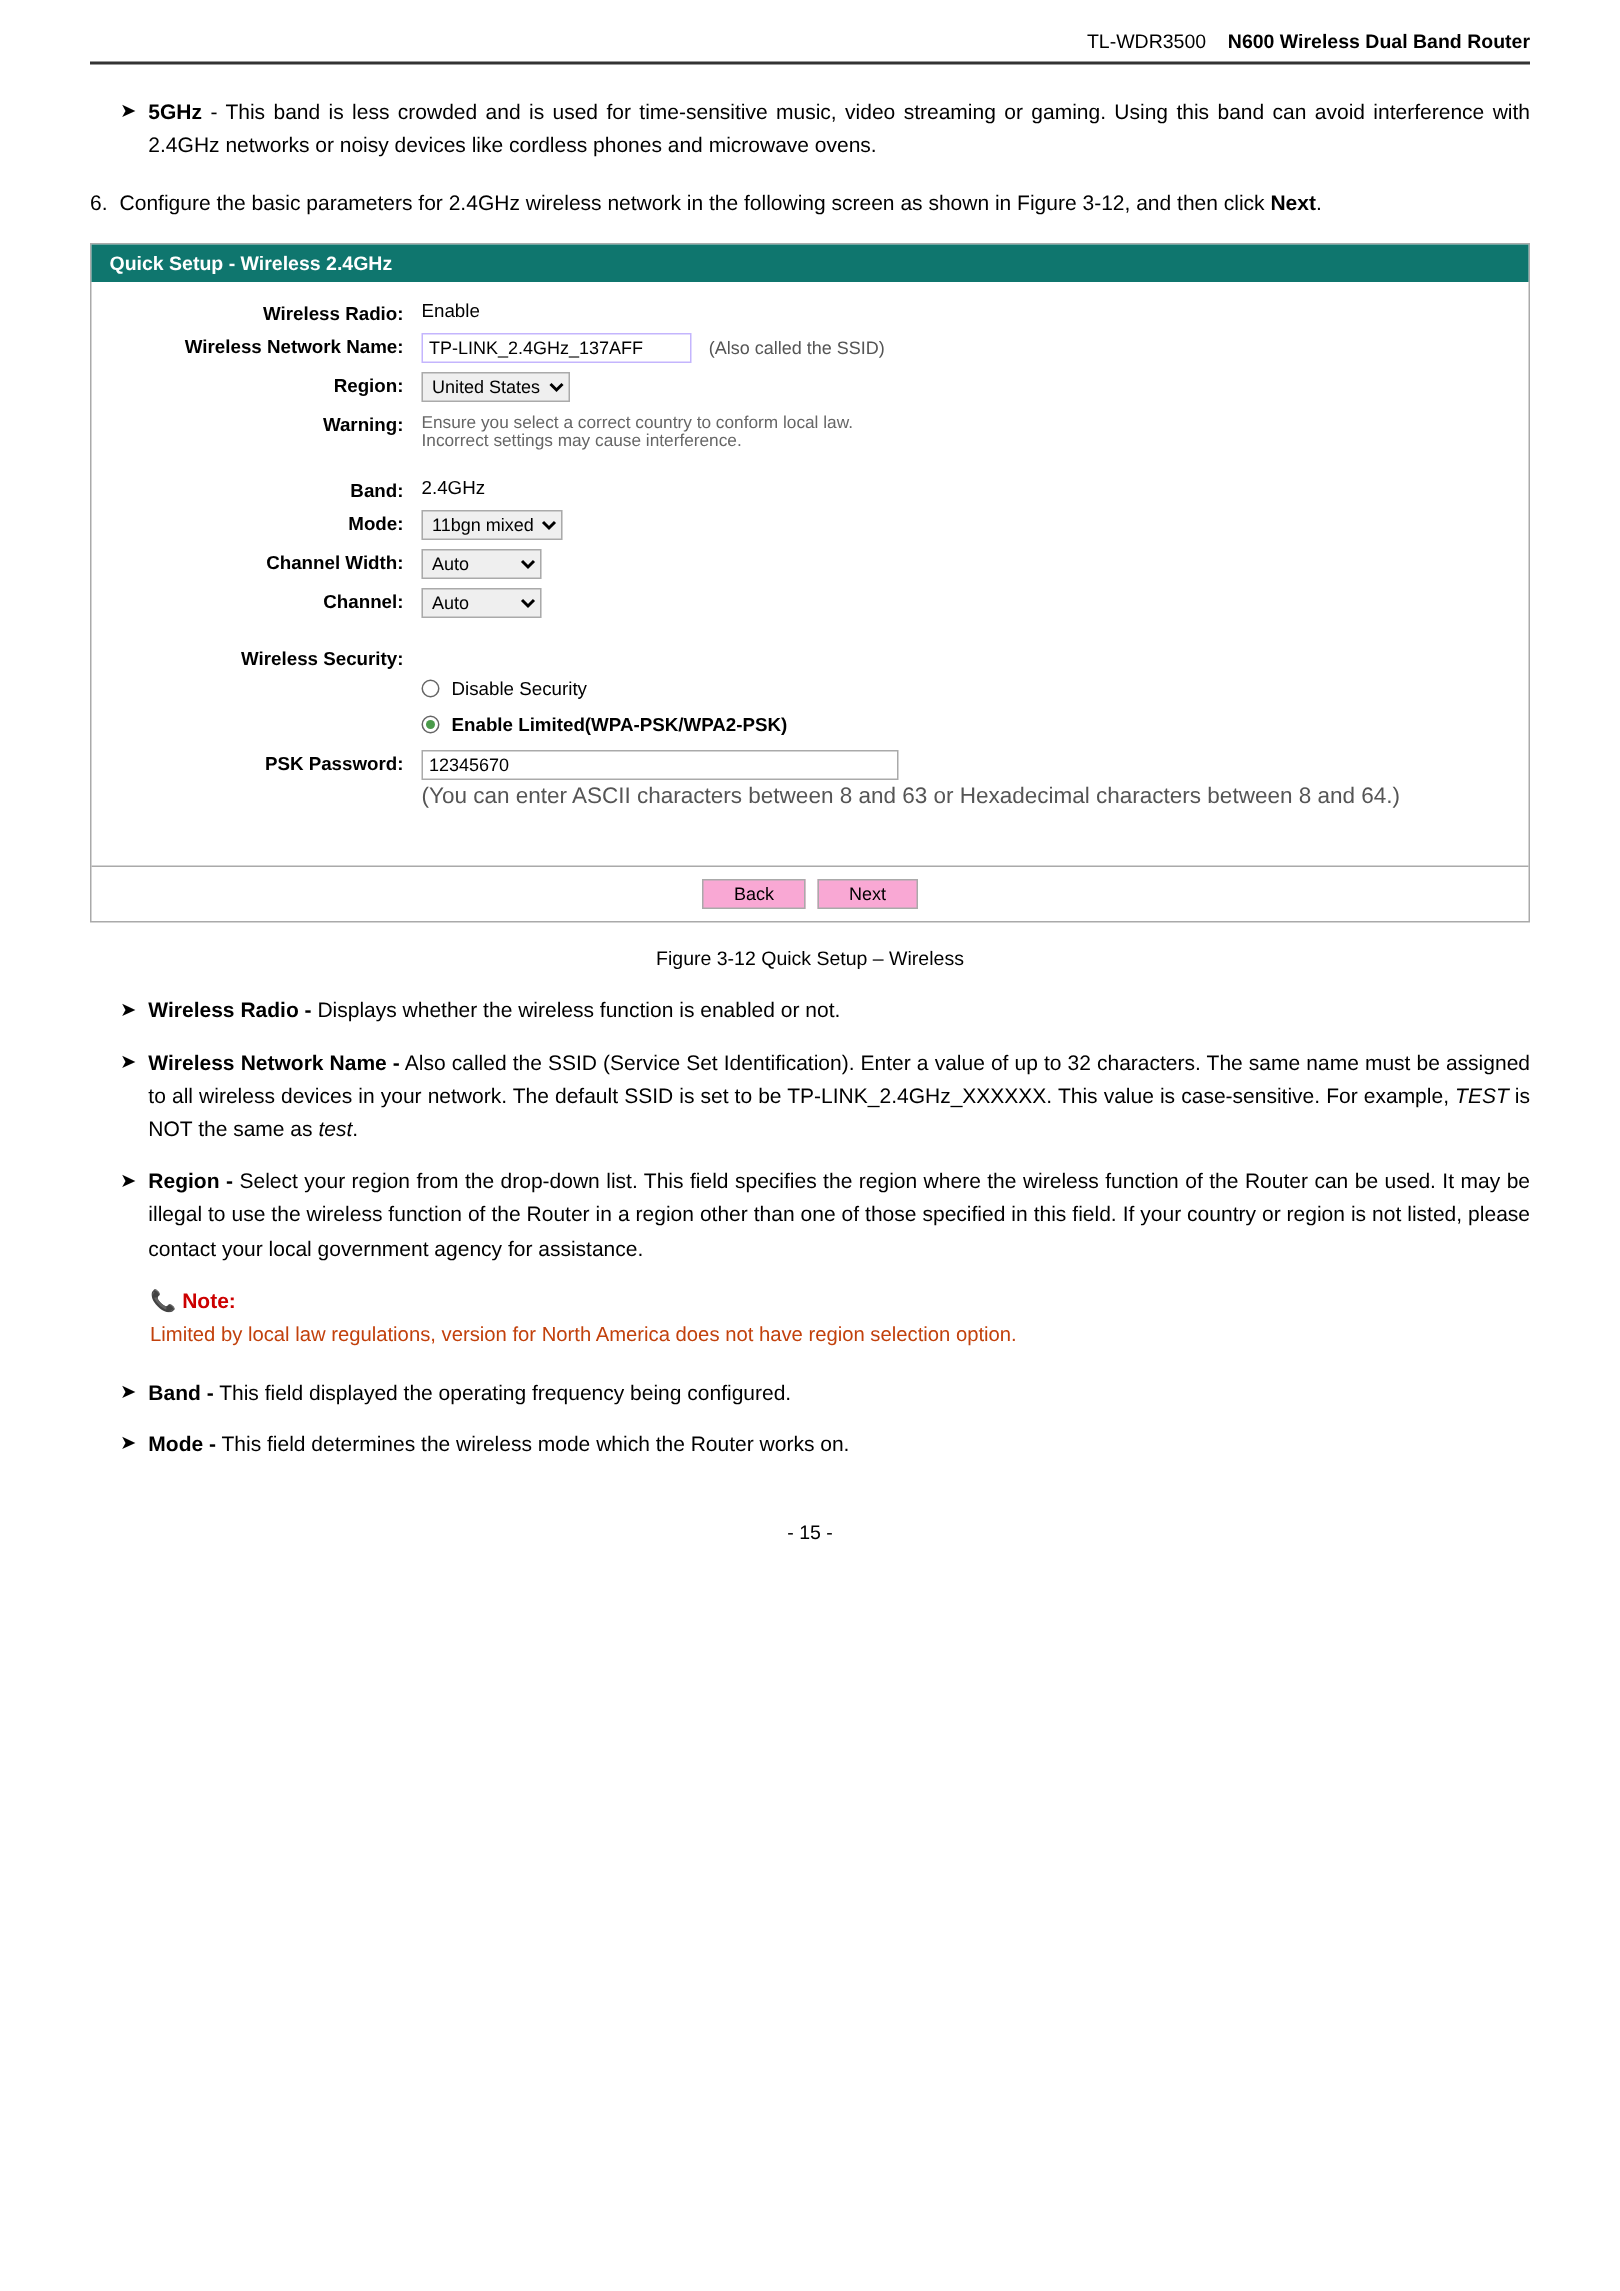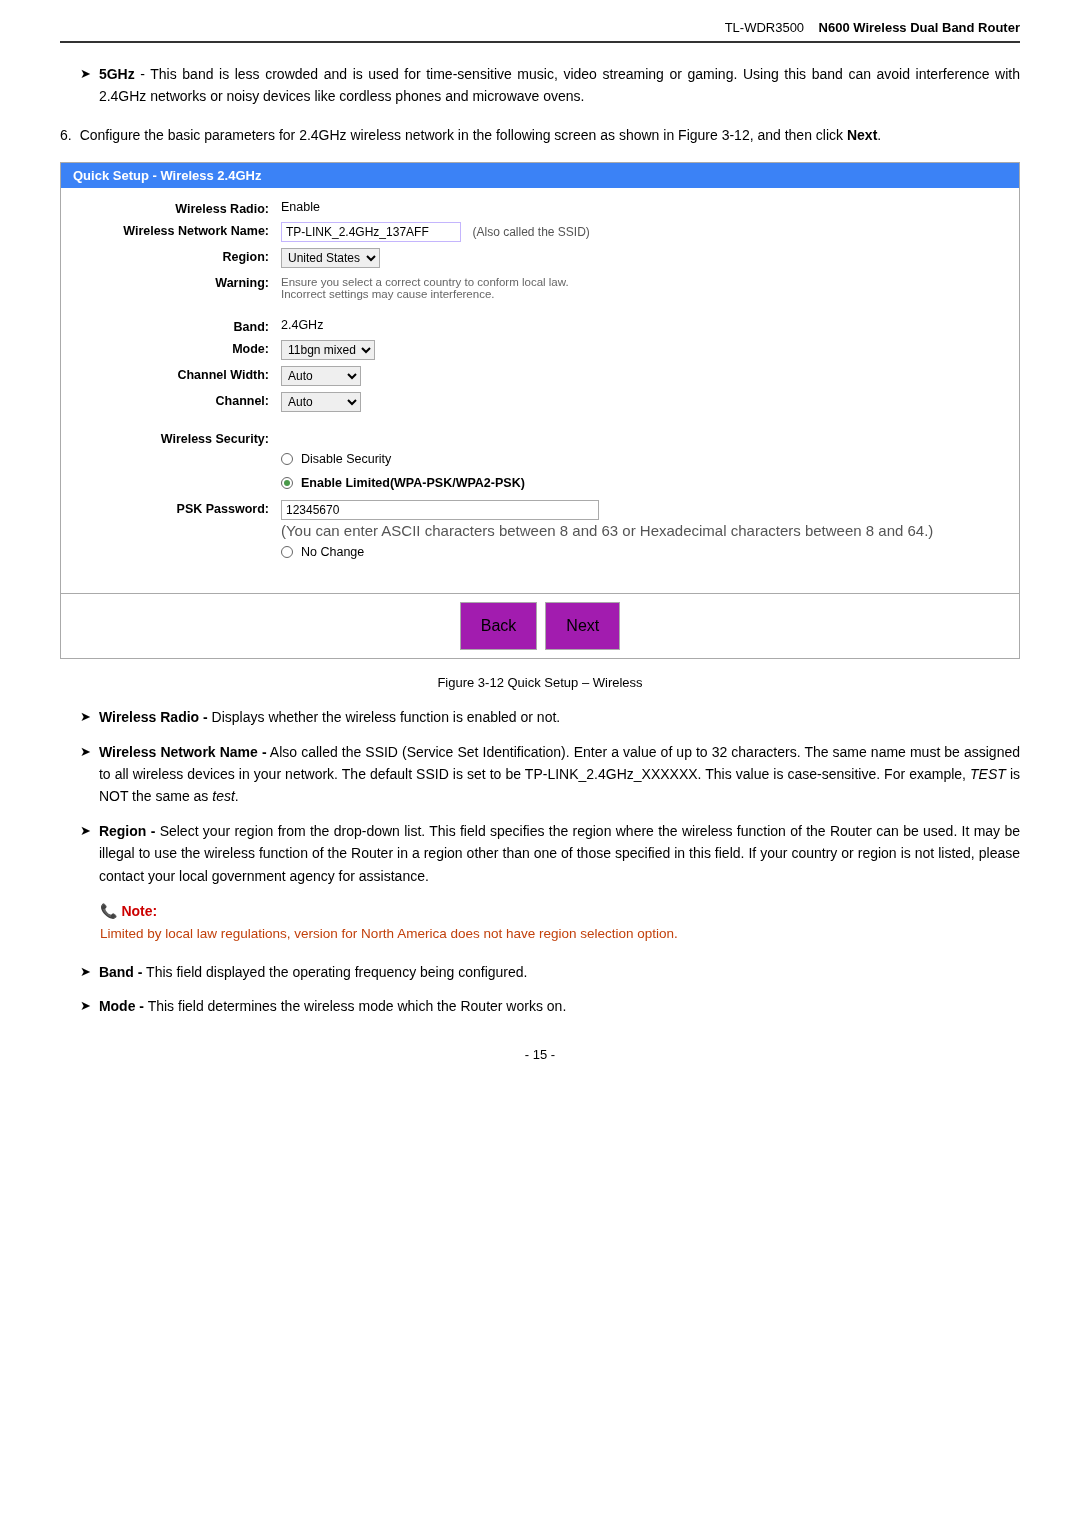--- a/index.html
+++ b/index.html
@@ -58,21 +58,21 @@
       flex: 1;
       text-align: justify;
     }
     
     .setup-box {
       border: 1px solid #aaa;
       margin: 16px 0;
       font-size: 12.5px;
     }
     .setup-box-header {
-      background: #3b82f6;
+      background: #0f766e;
       color: #fff;
       padding: 5px 12px;
       font-weight: bold;
       font-size: 13px;
     }
     .setup-box-body {
       padding: 12px 20px;
     }
     .form-row {
       display: flex;
@@ -155,23 +155,23 @@
     }
     .setup-box-footer {
       border-top: 1px solid #aaa;
       padding: 8px 20px;
       display: flex;
       justify-content: center;
       gap: 8px;
     }
     .footer-btn {
       border: 1px solid #aaa;
-      background: #a21caf;
-      padding: 14px 20px;
-      font-size: 16px;
+      background: #f9a8d4;
+      padding: 2px 20px;
+      font-size: 12px;
       cursor: pointer;
     }
     .figure-caption {
       text-align: center;
       font-size: 13px;
       margin: 12px 0 16px 0;
     }
     .note-section {
       margin: 10px 0 16px 40px;
     }
@@ -187,21 +187,21 @@
       font-size: 14px;
     }
     .note-text {
       color: #c2410c;
       font-size: 13.5px;
       line-height: 1.6;
       text-align: justify;
     }
     .page-num {
       text-align: center;
-      margin-top: 30px;
+      margin-top: 41px;
       font-size: 13px;
     }
     .ssid-also {
       color: #555;
       font-size: 12px;
       margin-left: 8px;
     }
   </style>
 </head>
 <body>
@@ -326,26 +326,20 @@
     <div class="form-row">
       <div class="form-label">PSK Password:</div>
       <div class="form-value">
         <input class="psk-input" type="text" value="12345670" style="">
         <div class="psk-hint">(You can enter ASCII characters between 8 and 63 or Hexadecimal characters between 8 and 64.)</div>
       </div>
     </div>
 
     <div class="form-row">
       <div class="form-label"></div>
-      <div class="form-value">
-        <div class="radio-item">
-          <div class="radio-circle"></div>
-          <span>No Change</span>
-        </div>
-      </div>
     </div>
 
     <div class="divider-row"></div>
   </div>
 
   <div class="setup-box-footer">
     <button class="footer-btn">Back</button>
     <button class="footer-btn">Next</button>
   </div>
 </div>

